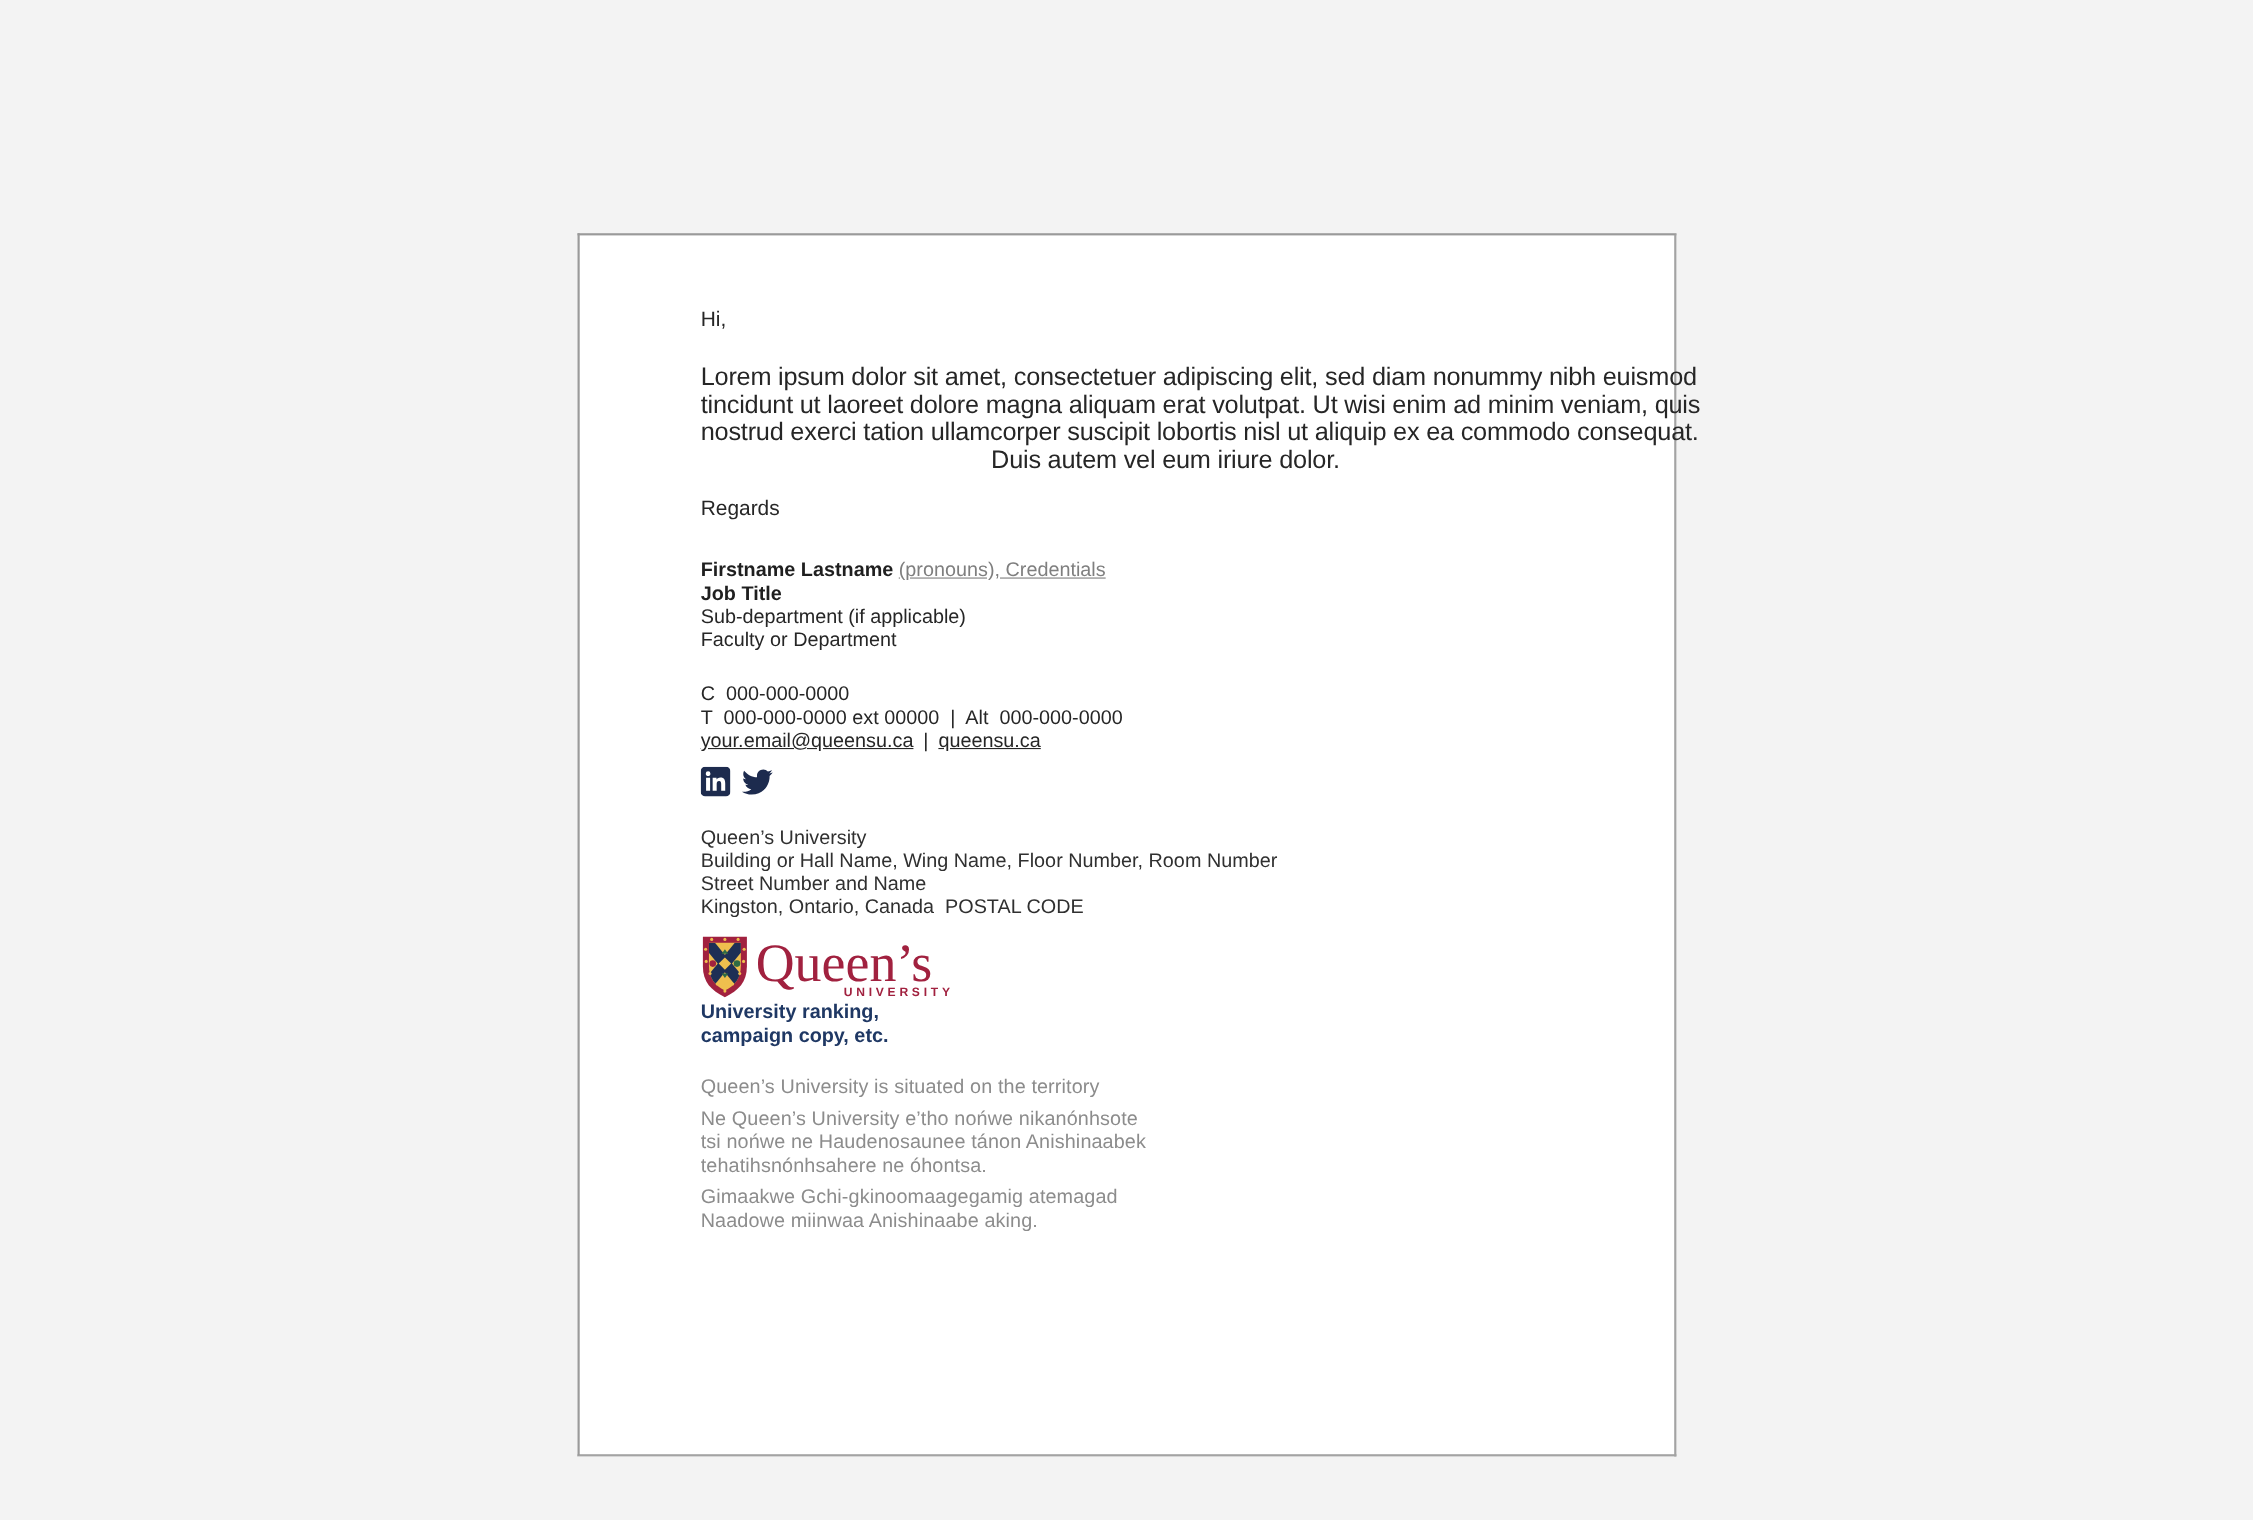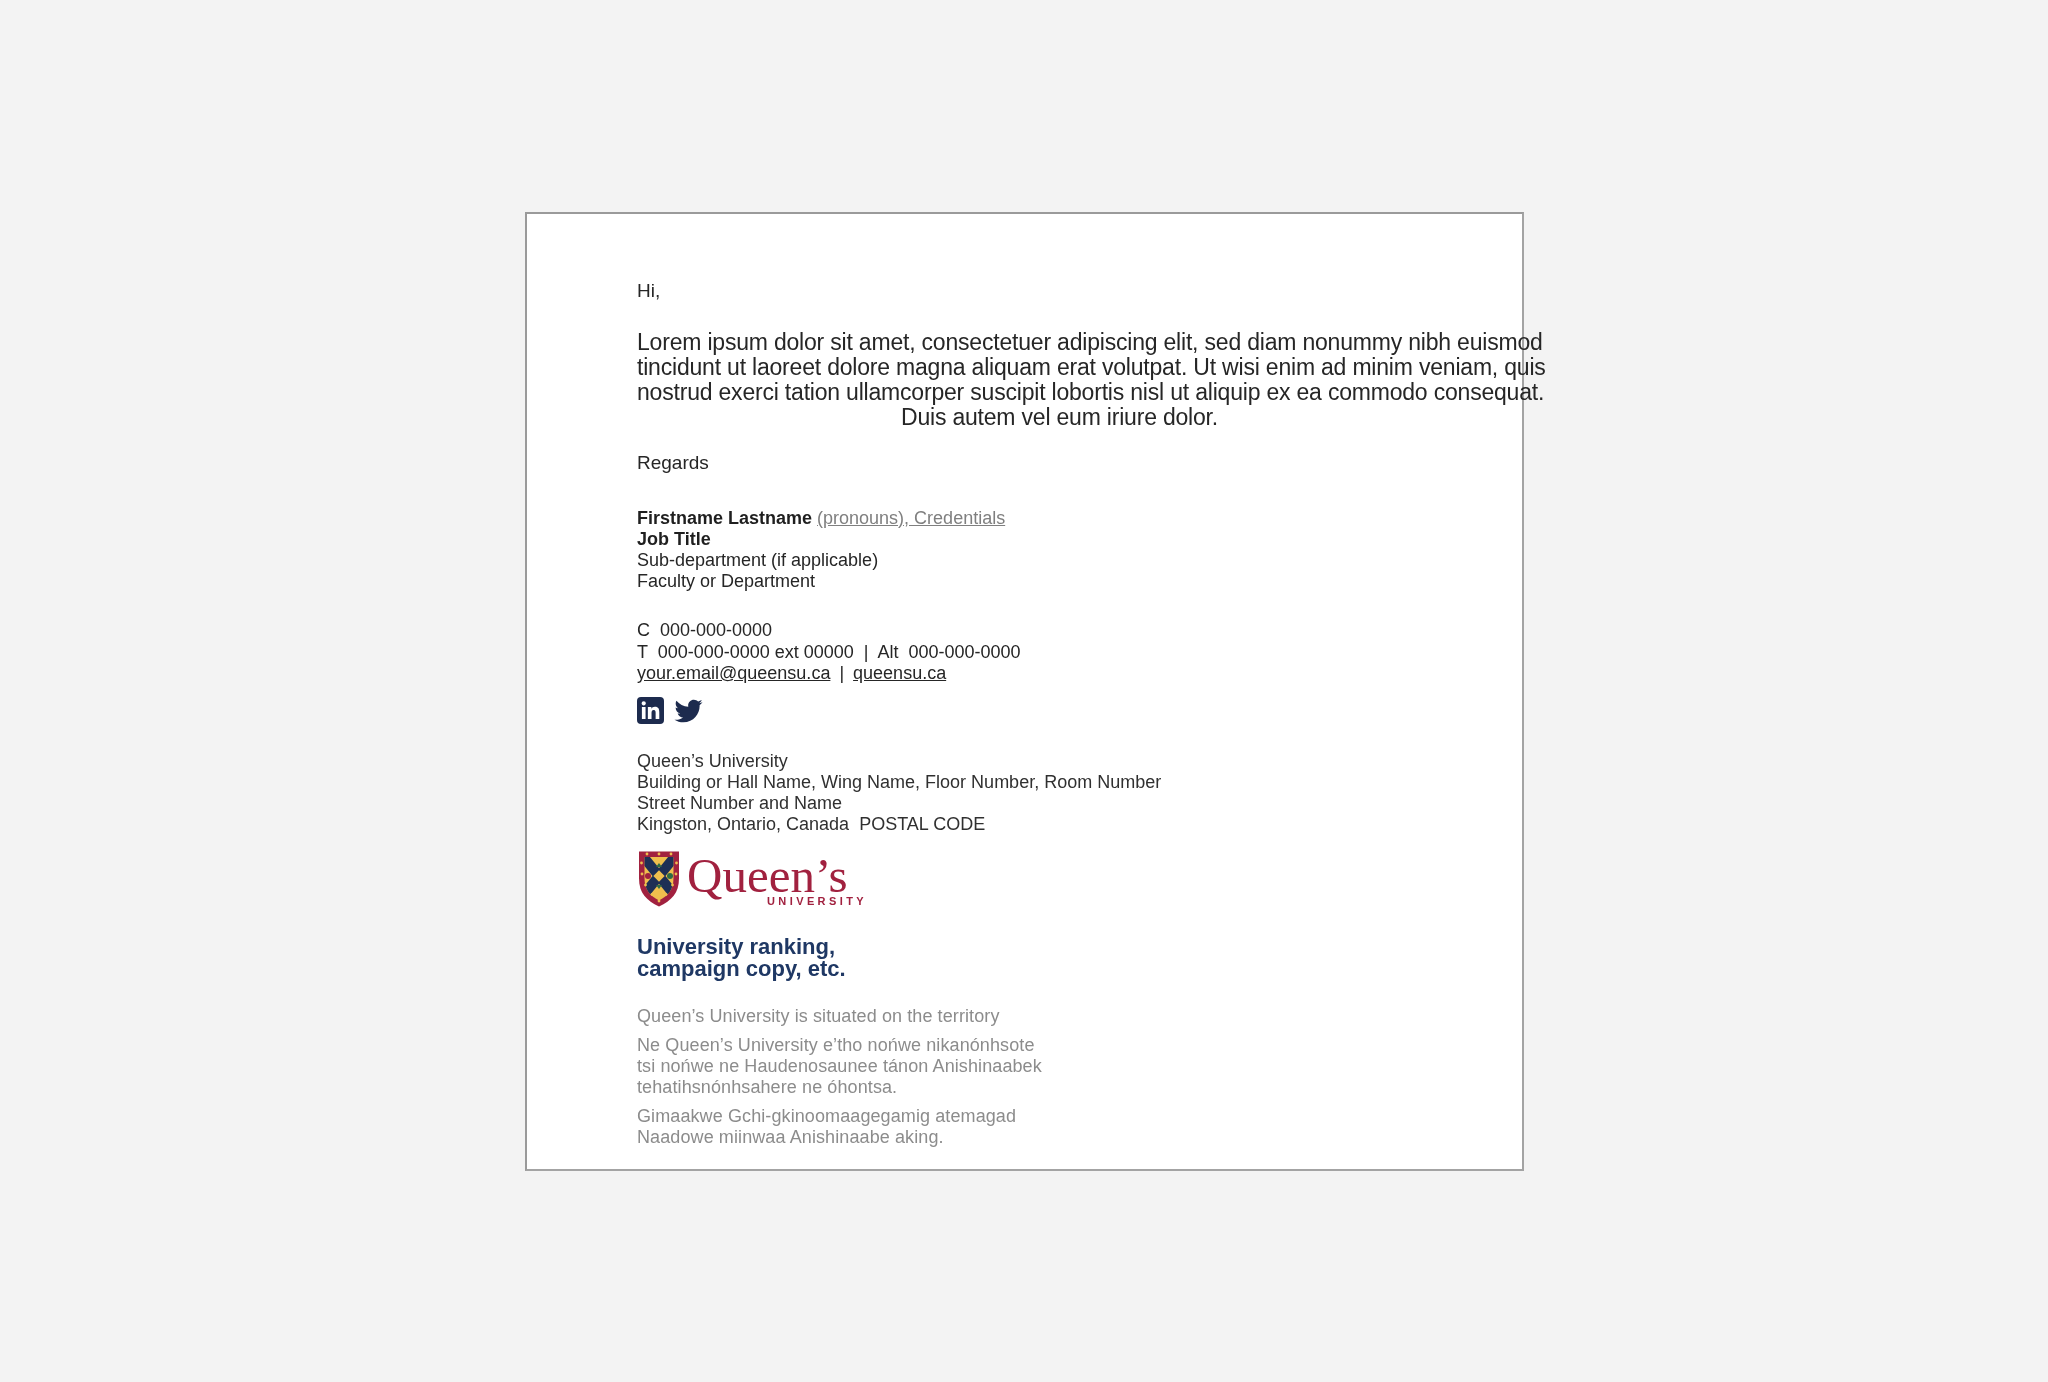--- a/index.html
+++ b/index.html
@@ -5,21 +5,21 @@
   * { margin: 0; padding: 0; box-sizing: border-box; }
   html, body {
     width: 2048px; height: 1382px;
     background: #f3f3f3;
     font-family: "Liberation Sans", sans-serif;
     overflow: hidden;
   }
   .page {
     position: absolute;
     left: 525px; top: 212px;
-    width: 999px; height: 959px;
+    width: 999px; height: 1112px;
     background: #ffffff;
     border: 2px solid #a3a3a3;
     border-top-color: #9a9a9a;
     border-left-color: #9a9a9a;
   }
   .content {
     padding: 64px 40px 0 110px;
     color: #262626;
   }
   .line { white-space: pre; }
@@ -45,21 +45,21 @@
   .icon-linkedin { width: 27px; height: 27px; display: inline-block; cursor: pointer; }
   .icon-twitter { width: 33px; height: 28px; display: inline-block; cursor: pointer; }
 
   
   .sig-address { margin-top: 26px; font-size: 18px; line-height: 21px; color: #303030; }
 
   
   .logo-block { margin-top: 15px; height: 58px; }
 
   
-  .campaign { margin-top: 28px; font-size: 22px; line-height: 22px; font-weight: bold; }
+  .campaign { font-size: 18px; line-height: 22px; font-weight: bold; }
 
   
   .ack { font-size: 18px; line-height: 21px; color: #8c8c8c; letter-spacing: 0.1px; }
   .ack-en { margin-top: 26px; }
   .ack-moh { margin-top: 8px; }
   .ack-ani { margin-top: 8px; }
 </style>
 </head>
 <body>
 

